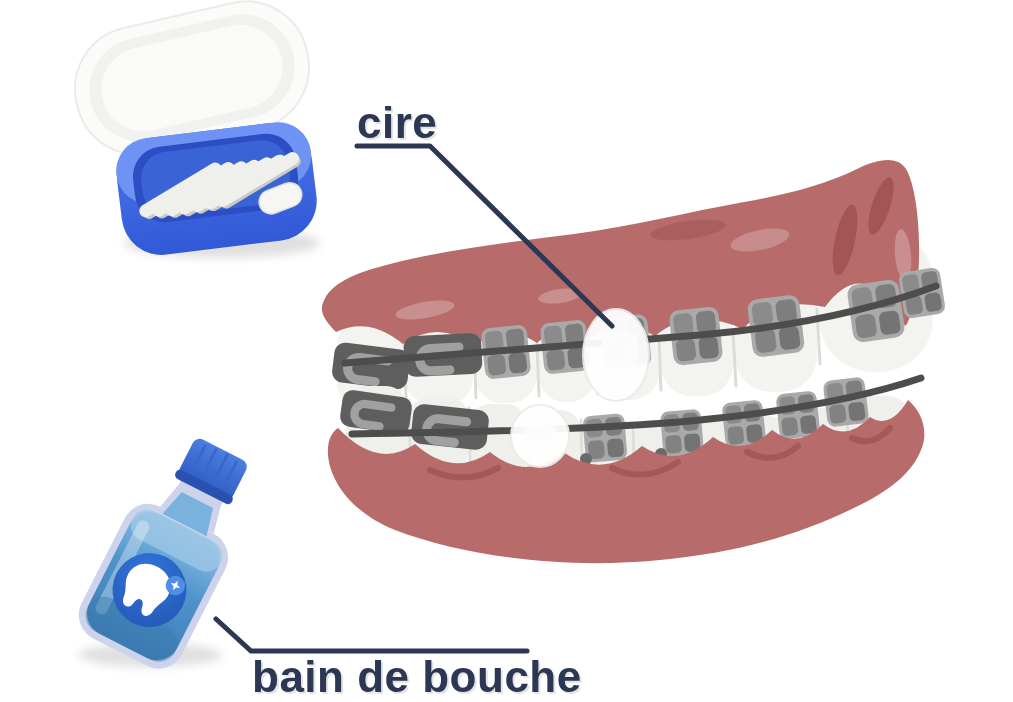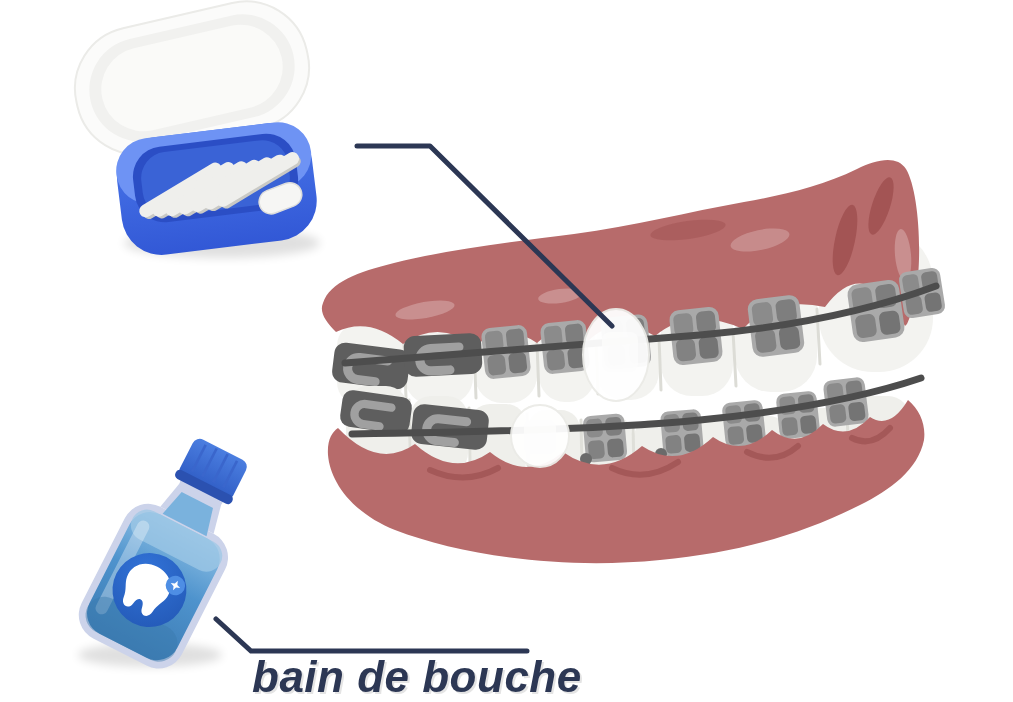--- a/index.html
+++ b/index.html
@@ -8,21 +8,21 @@
     font-family:"Liberation Sans",sans-serif;
   }
   .scene{position:absolute;left:0;top:0;}
   .callout-label{
     position:absolute;color:#2c3754;font-weight:600;letter-spacing:.5px;
     font-size:44px;line-height:1;white-space:nowrap;
     text-shadow:2px 2px 0 rgba(130,130,130,.22);
     user-select:none;
   }
   .label-cire{left:357px;top:101px;}
-  .label-bain{left:252px;top:655px;font-style:italic;}
+  .label-bain{left:252px;top:655px;}
 </style>
 </head>
 <body>
 
 <div class="canvas">
 
 <svg class="scene" width="1013" height="702" viewBox="0 0 1013 702">
   <defs>
     <filter id="soft" x="-60%" y="-60%" width="220%" height="220%">
       <feGaussianBlur stdDeviation="5"></feGaussianBlur>
@@ -289,15 +289,16 @@
         <circle cx="22" cy="-8" r="11" fill="#4e8ee4"></circle>
         <path fill="#ffffff" transform="translate(22,-8)" d="M 0,-6 L 1.6,-1.6 L 6,0 L 1.6,1.6 L 0,6 L -1.6,1.6 L -6,0 L -1.6,-1.6 Z"></path>
       </g>
     </g>
   </g>
 
   <path fill="none" stroke="#2c3754" stroke-width="5" stroke-linecap="round" stroke-linejoin="round" d="M 357,146 L 430,146 L 612,326"></path>
   <path fill="none" stroke="#2c3754" stroke-width="5" stroke-linecap="round" stroke-linejooin="round" d="M 216,619 L 251,651 L 527,651"></path>
 </svg>
 
+<div class="callout-label label-cire">cire</div>
 <div class="callout-label label-bain">bain de bouche</div>
 
 </div>
 
 </body></html>

